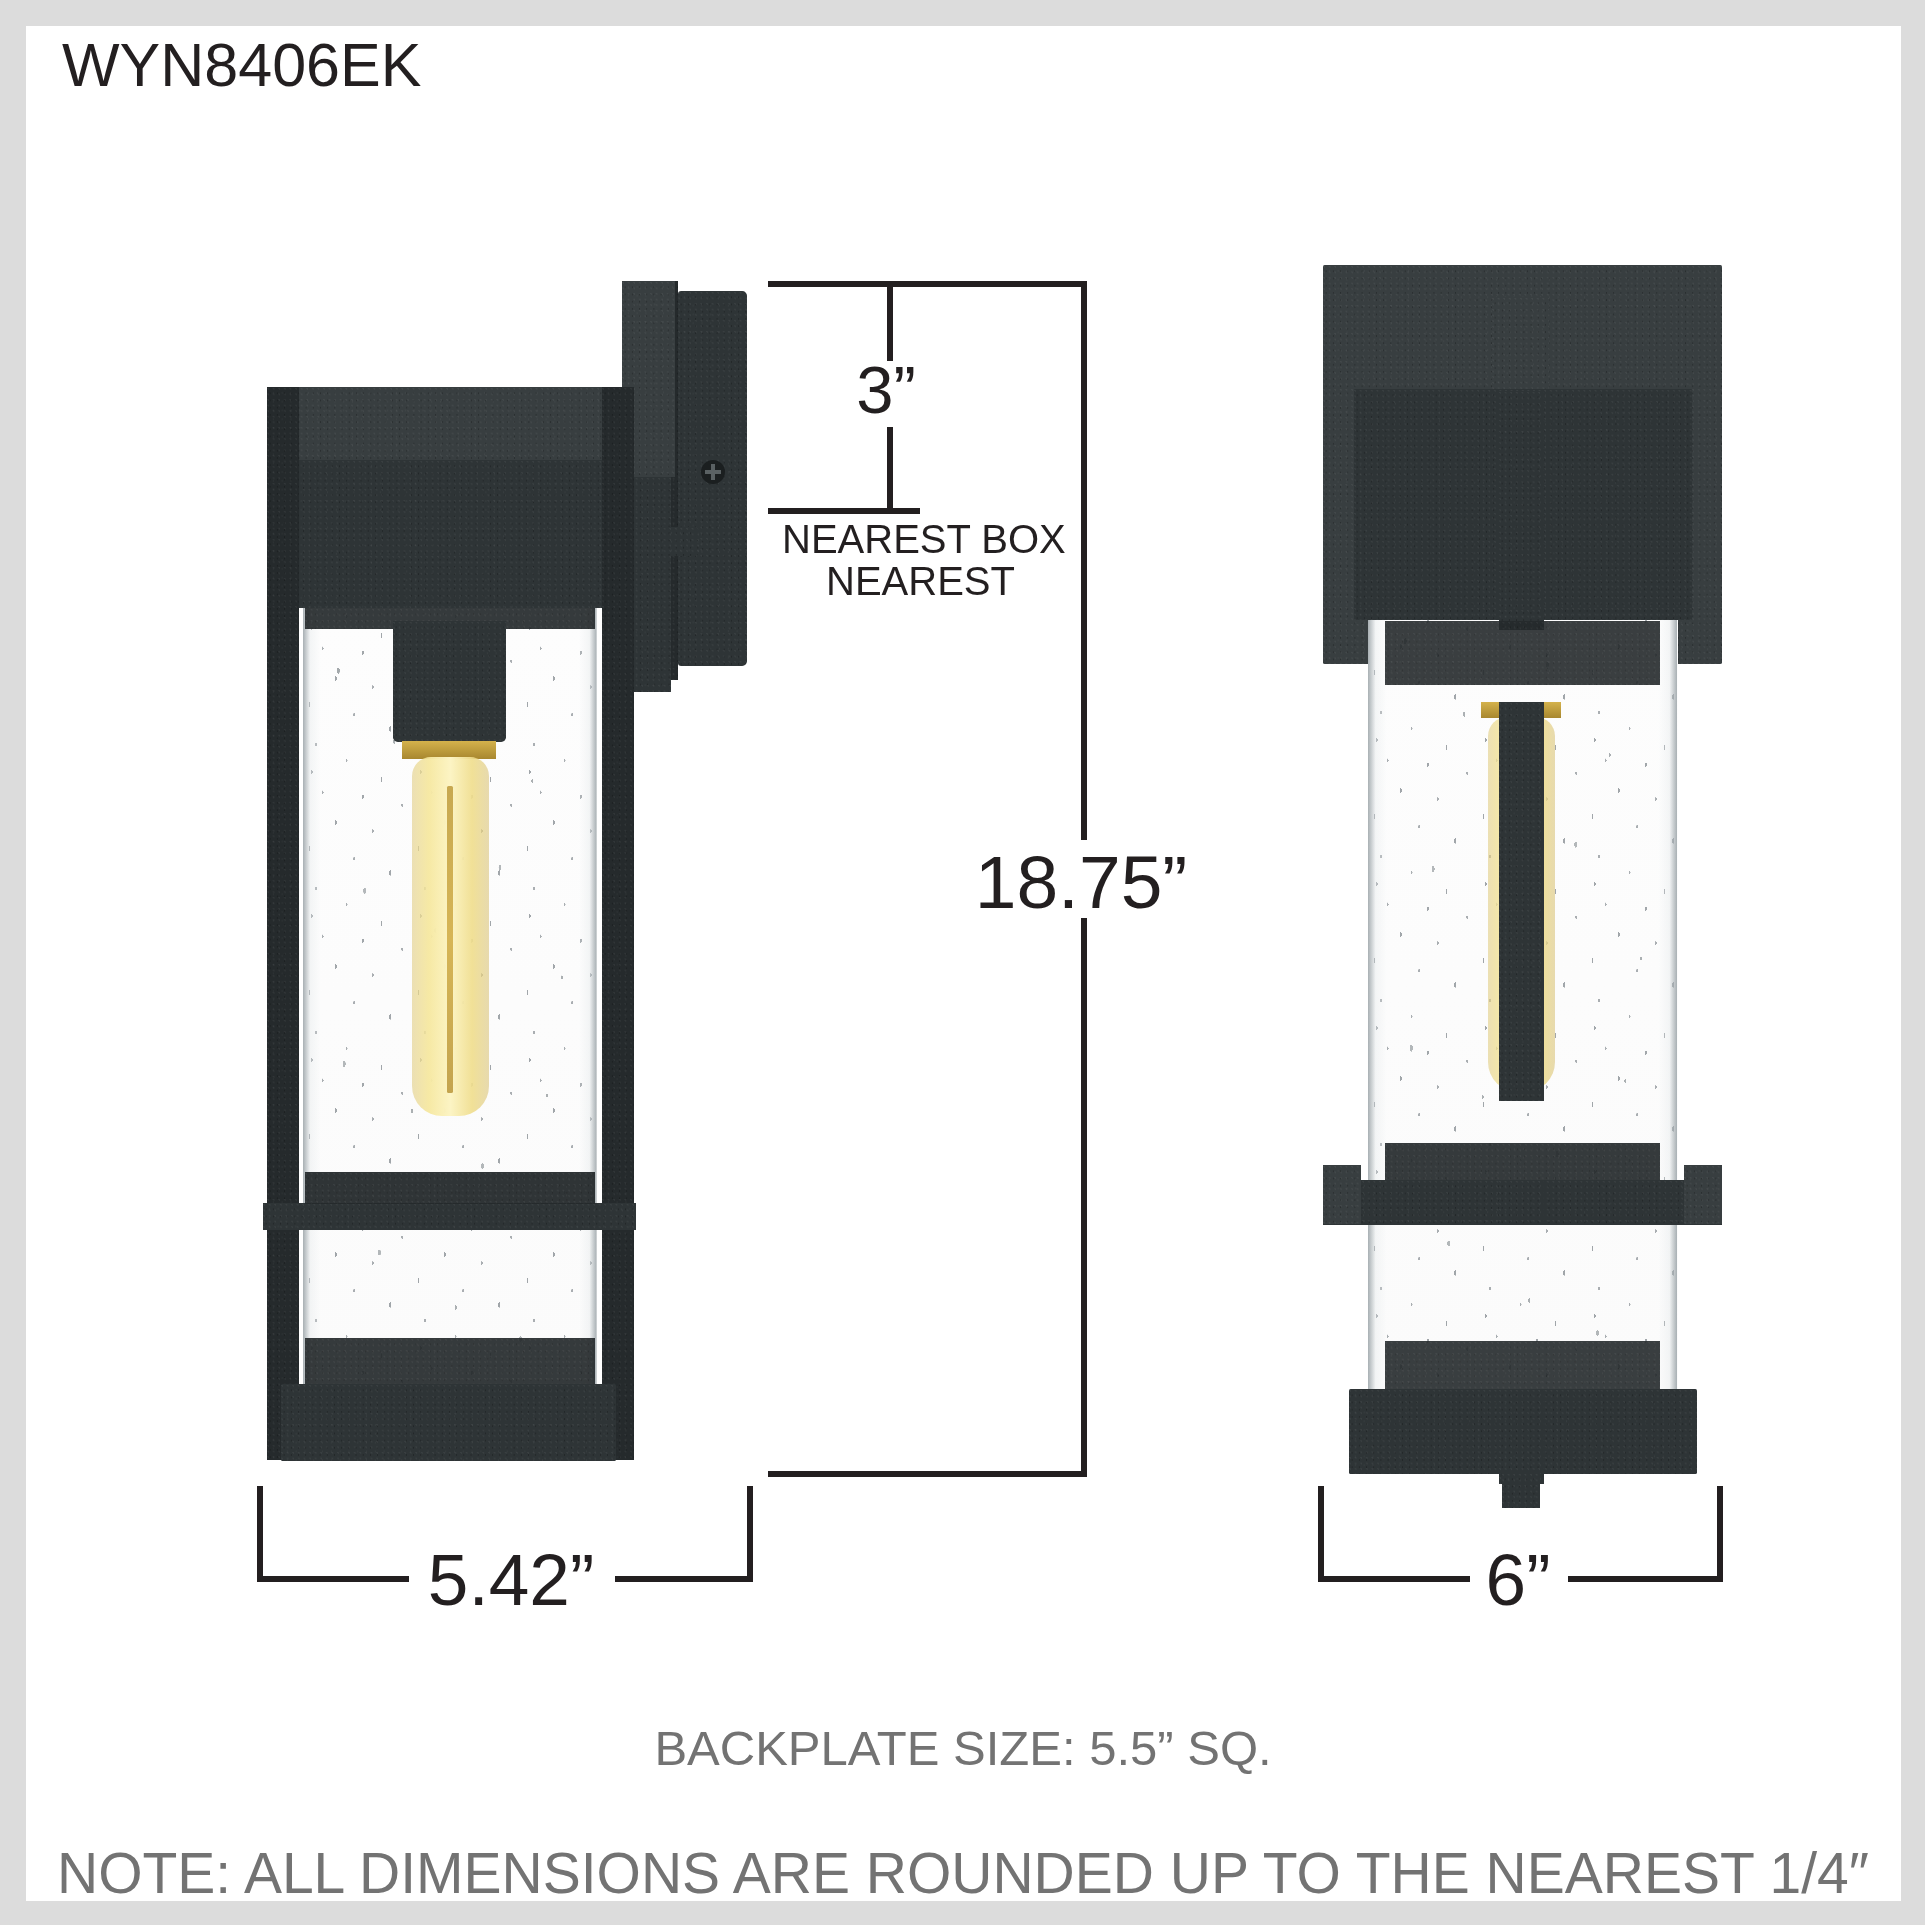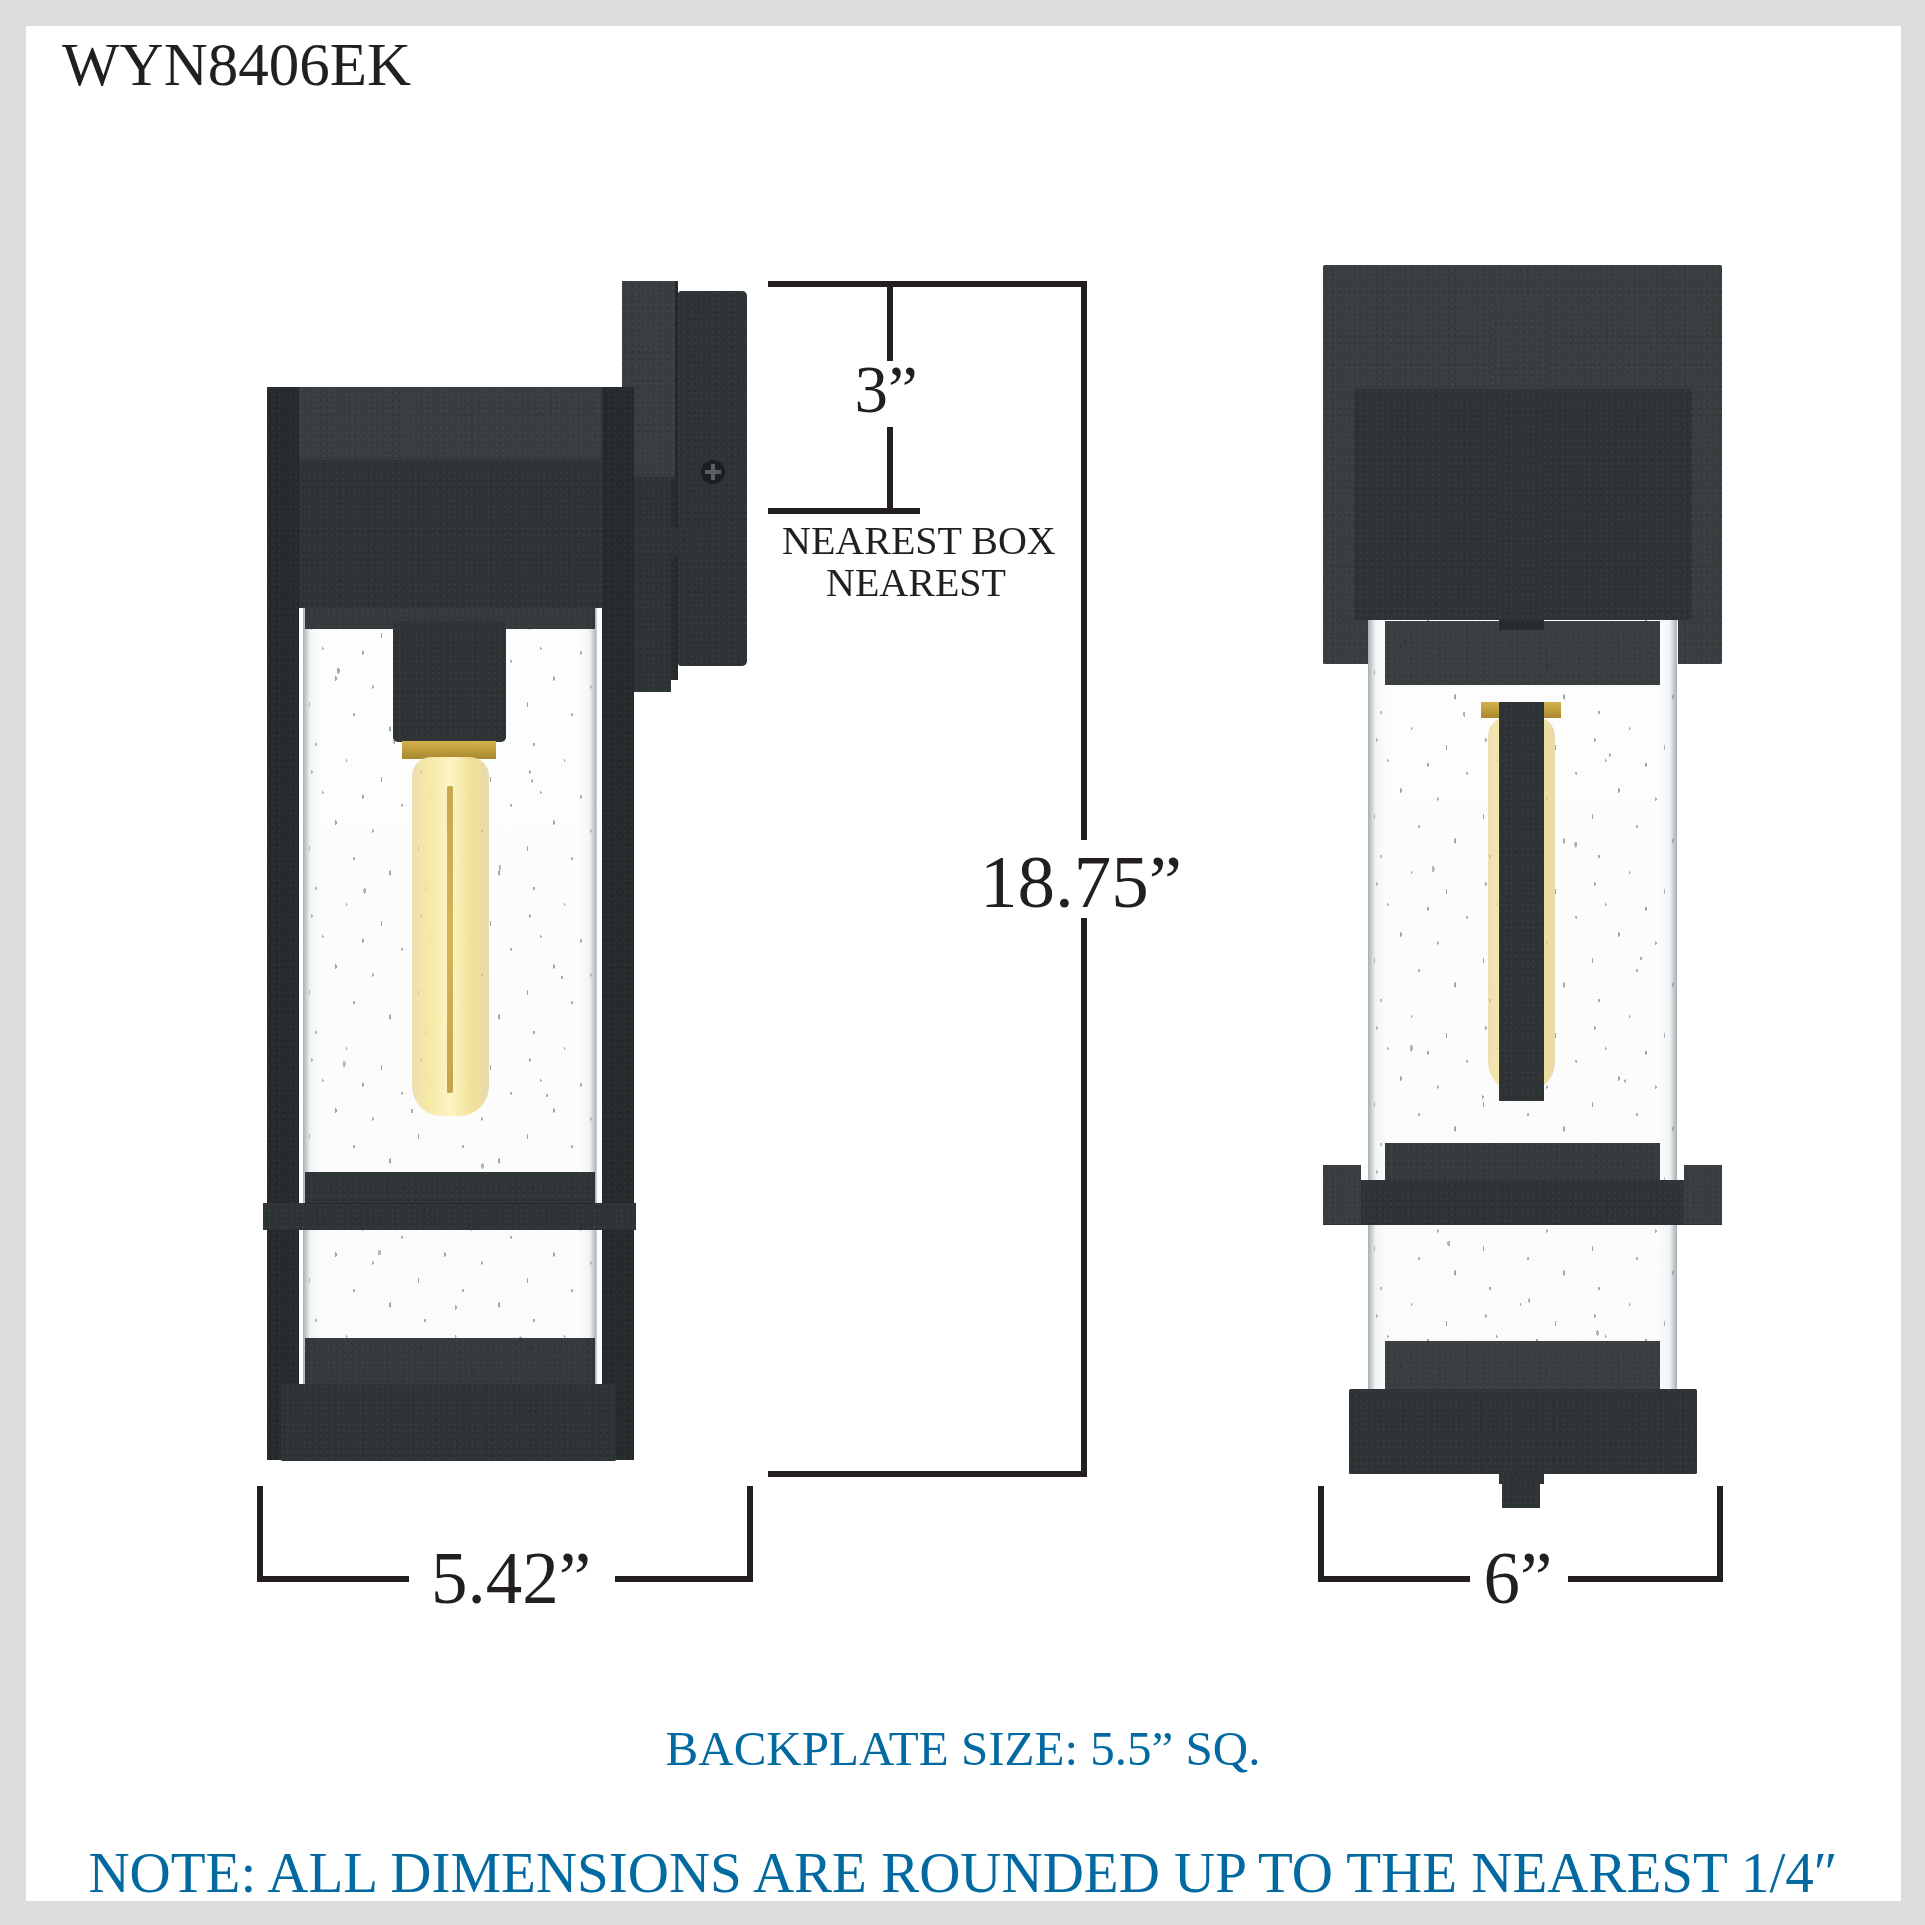--- a/index.html
+++ b/index.html
@@ -7,21 +7,21 @@
     margin: 0;
     padding: 0;
     background: #ffffff;
   }
   #page {
     position: relative;
     width: 1926px;
     height: 1926px;
     background: #ffffff;
     box-sizing: border-box;
-    font-family: Liberation Serif, serif;
+    font-family: Liberation Sans, sans-serif;
     overflow: hidden;
   }
   
   .frame-border {
     position: absolute;
     background: #dcdcdc;
   }
   .frame-top    { left:0; top:0; width:1926px; height:25.5px; }
   .frame-bottom { left:0; bottom:0; width:1926px; height:25.5px; }
   .frame-left   { left:0; top:0; width:25.5px; height:1926px; }
@@ -145,21 +145,21 @@
     content:"";
     position:absolute;
     background:#5a6163;
   }
   .screw::before { left:50%; top:4px; margin-left:-1.6px; width:3.2px; height:16px; }
   .screw::after  { top:50%; left:4px; margin-top:-1.6px; height:3.2px; width:16px; }
 
   
   .note {
     position:absolute;
-    color:#0369a1;
+    color:#737373;
     white-space:nowrap;
     text-align:center;
     width:100%;
     left:0;
   }
 </style>
 </head>
 <body>
 
 <div id="page">

